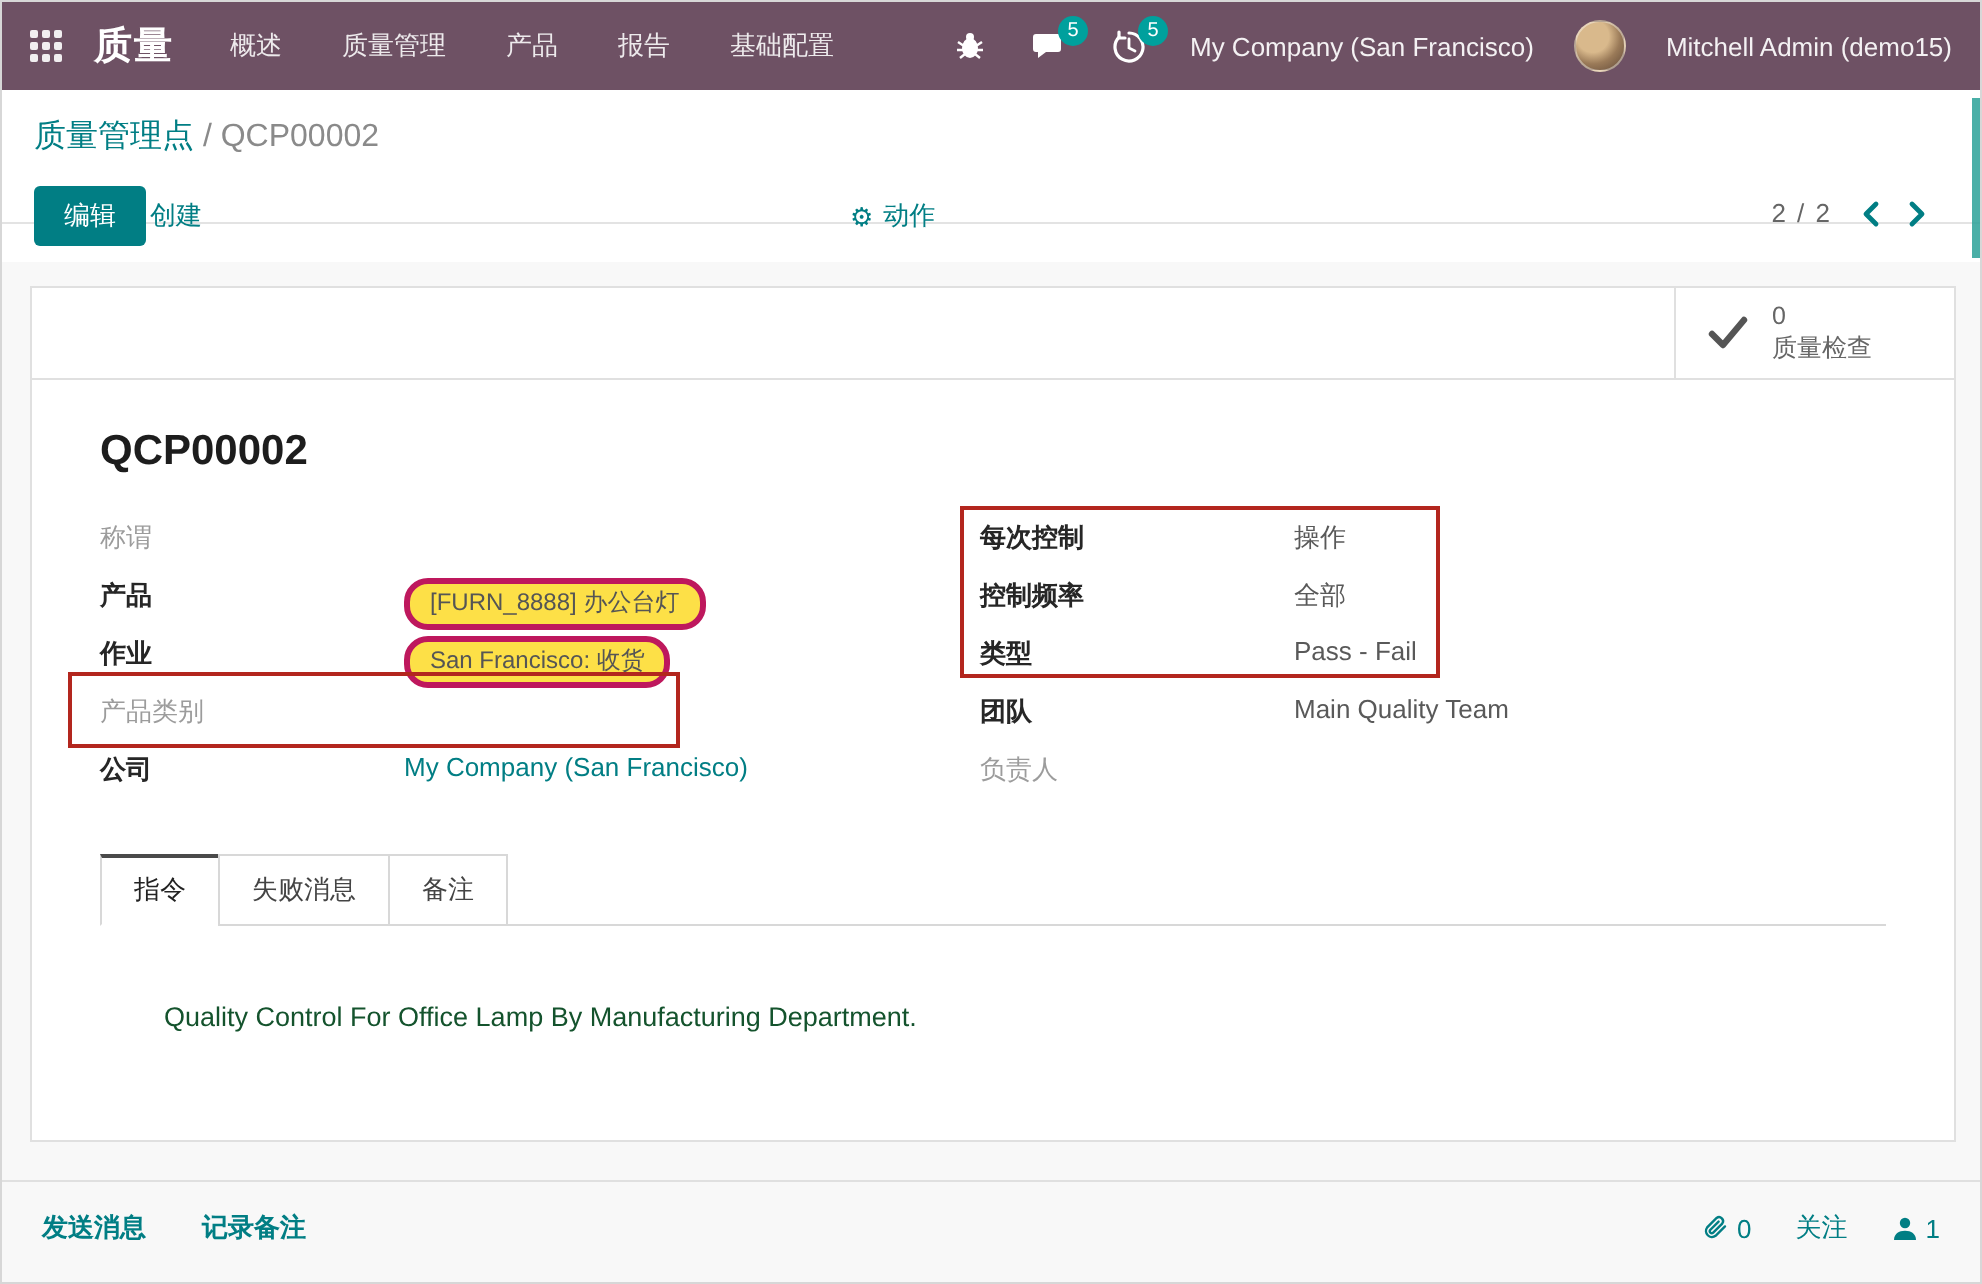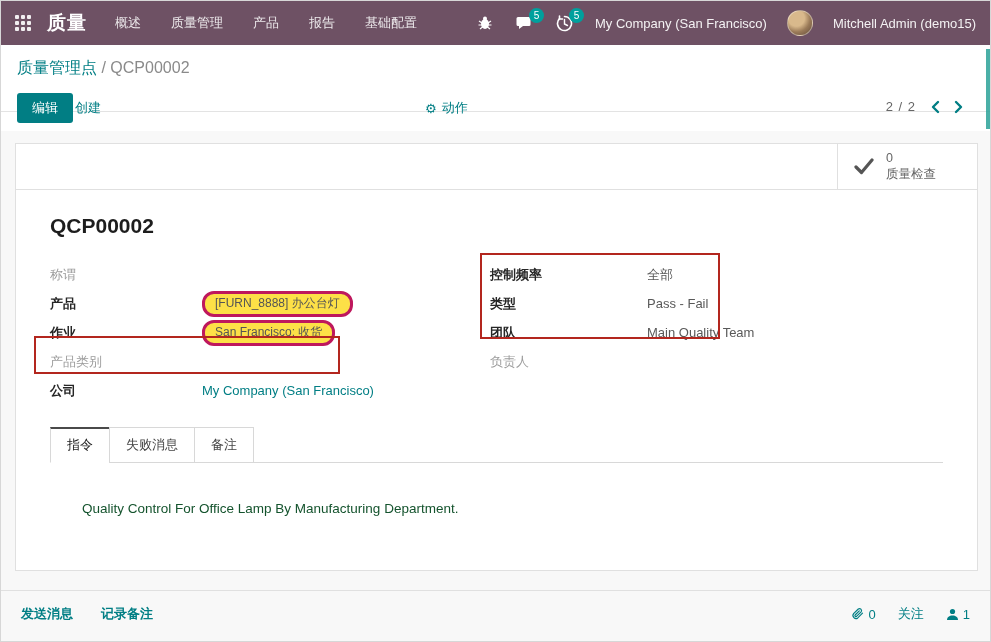--- a/index.html
+++ b/index.html
@@ -44,21 +44,21 @@
   .content { position:absolute; top:130px; left:0; right:0; bottom:0; background:#f8f8f8; }
   .sheet { position:absolute; left:14px; top:12px; width:963px; height:428px; background:#fff; border:1px solid #e0e0e0; }
   .btnbox-row { position:relative; height:46px; border-bottom:1px solid #e0e0e0; }
   .smart-button { position:absolute; right:0; top:0; bottom:0; width:140px; border-left:1px solid #e0e0e0;
                   display:flex; align-items:center; gap:12px; padding-left:16px; cursor:pointer; background:#fff; }
   .smart-text { display:flex; flex-direction:column; font-size:12.5px; color:#666; line-height:1.25; }
 
   .sheet-body { padding:24px 34px 0 34px; }
   .record-title { font-size:21px; font-weight:600; color:#1d1d1d; margin-bottom:22px; }
   .field-grid { display:grid; grid-template-columns:440px 1fr; }
-  .frow { display:flex; align-items:center; height:29px; font-size:13px; }
+  .frow { display:flex; align-items:flex-start; height:29px; font-size:13px; }
   .lbl { width:152px; font-weight:700; color:#262626; flex-shrink:0; }
   .rcol .lbl { width:157px; }
   .lbl.muted { font-weight:400; color:#9c9c9c; }
   .pill { border:3px solid #be185d; border-radius:12px; padding:1px 10px 2px; font-size:12px; color:#555; cursor:pointer; background:#fde047; }
   .val-link { color:#017e84; cursor:pointer; }
   .val-text { color:#595959; }
 
   .notebook { margin-top:22px; }
   .tabs { display:flex; border-bottom:1px solid #d8d8d8; }
   .tab { padding:8px 16px; font-size:13px; color:#444; background:#fff; cursor:pointer;
@@ -196,20 +196,24 @@
               <span class="lbl muted">产品类别</span>
               <span class="val-text"></span>
             </div>
             <div class="frow">
               <span class="lbl">公司</span>
               <span class="val-link">My Company (San Francisco)</span>
             </div>
           </div>
 
           <div class="rcol">
+            <div class="frow">
+              <span class="lbl">每次控制</span>
+              <span class="val-text">操作</span>
+            </div>
             <div class="frow">
               <span class="lbl">控制频率</span>
               <span class="val-text">全部</span>
             </div>
             <div class="frow">
               <span class="lbl">类型</span>
               <span class="val-text">Pass - Fail</span>
             </div>
             <div class="frow">
               <span class="lbl">团队</span>

